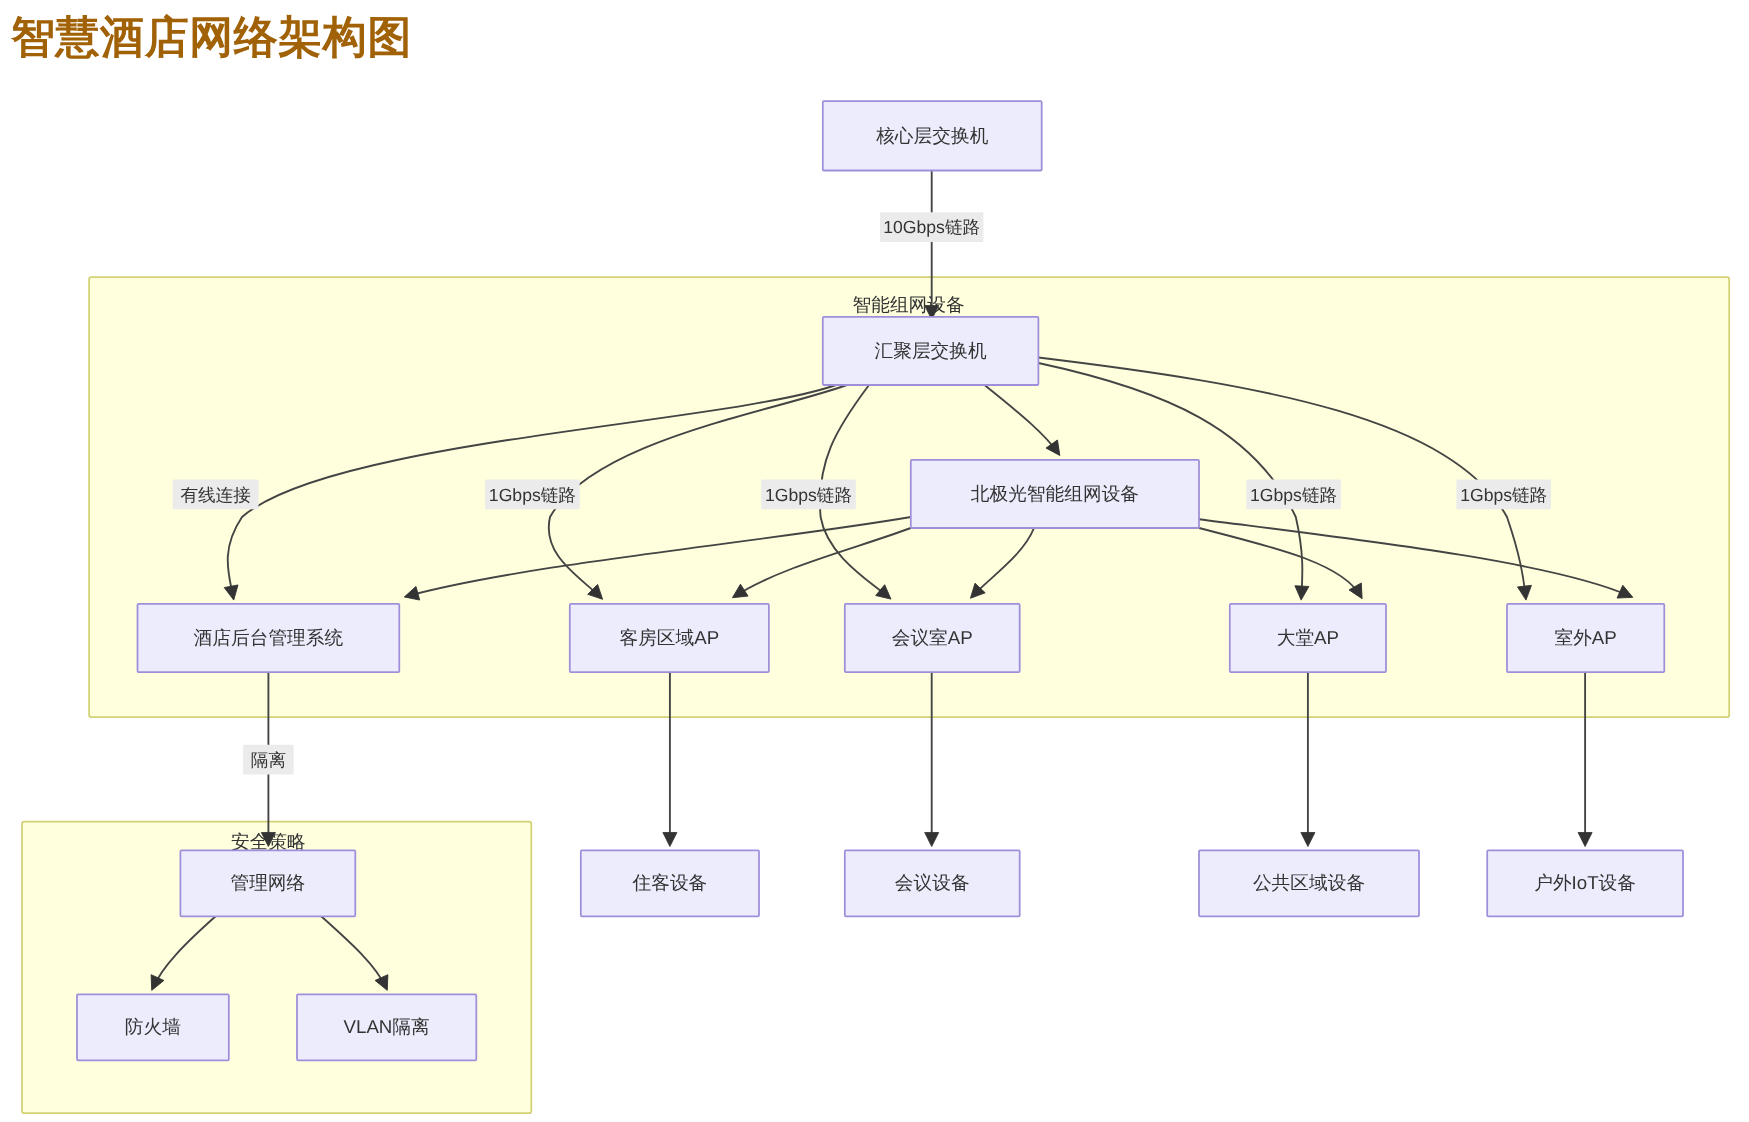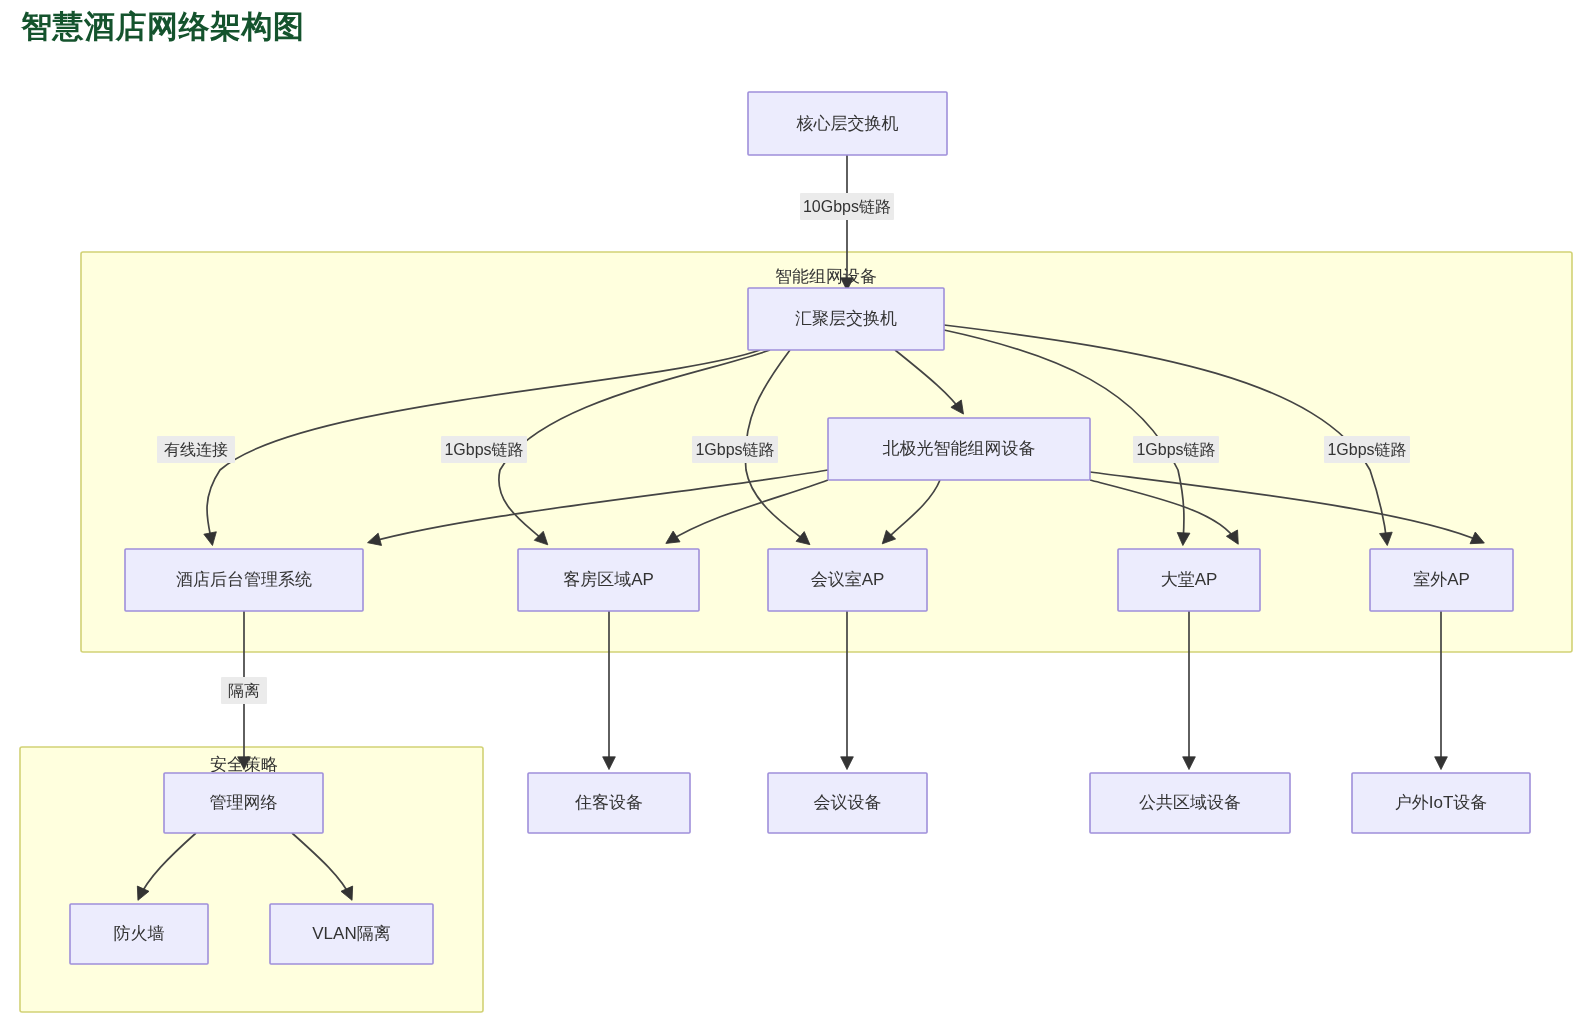--- a/index.html
+++ b/index.html
@@ -1,18 +1,18 @@
 <!DOCTYPE html>
 <html><head>
 <meta charset="utf-8">
 <style>
   html,body{margin:0;padding:0;background:#ffffff;}
   body{width:1590px;height:1020px;font-family:"Liberation Sans","DejaVu Sans",sans-serif;overflow:hidden;}
   #stage{position:relative;width:1590px;height:1020px;background:#ffffff;}
-  #title{position:absolute;left:21px;top:6px;font-size:31px;font-weight:bold;color:#14532d;letter-spacing:0.5px;}
+  #title{position:absolute;left:10px;top:6px;font-size:40px;font-weight:bold;color:#a16207;letter-spacing:0.5px;}
   svg#diagram{position:absolute;left:0;top:0;width:1590px;height:1020px;}
   .clusterRect{fill:#ffffde;stroke:#d2d275;stroke-width:1.6px;}
   .clusterLabel{font-size:17px;fill:#333333;text-anchor:middle;dominant-baseline:middle;}
   .nodeRect{fill:#ececfd;stroke:#9f8fda;stroke-width:1.6px;}
   .nodeLabel{font-size:17px;fill:#333333;text-anchor:middle;dominant-baseline:middle;}
   .edgePath{fill:none;stroke:#444444;stroke-width:1.7px;}
   .edgeLabelBg{fill:#ebebeb;}
   .edgeLabelText{font-size:16px;fill:#333333;text-anchor:middle;dominant-baseline:middle;}
 </style>
 </head>

